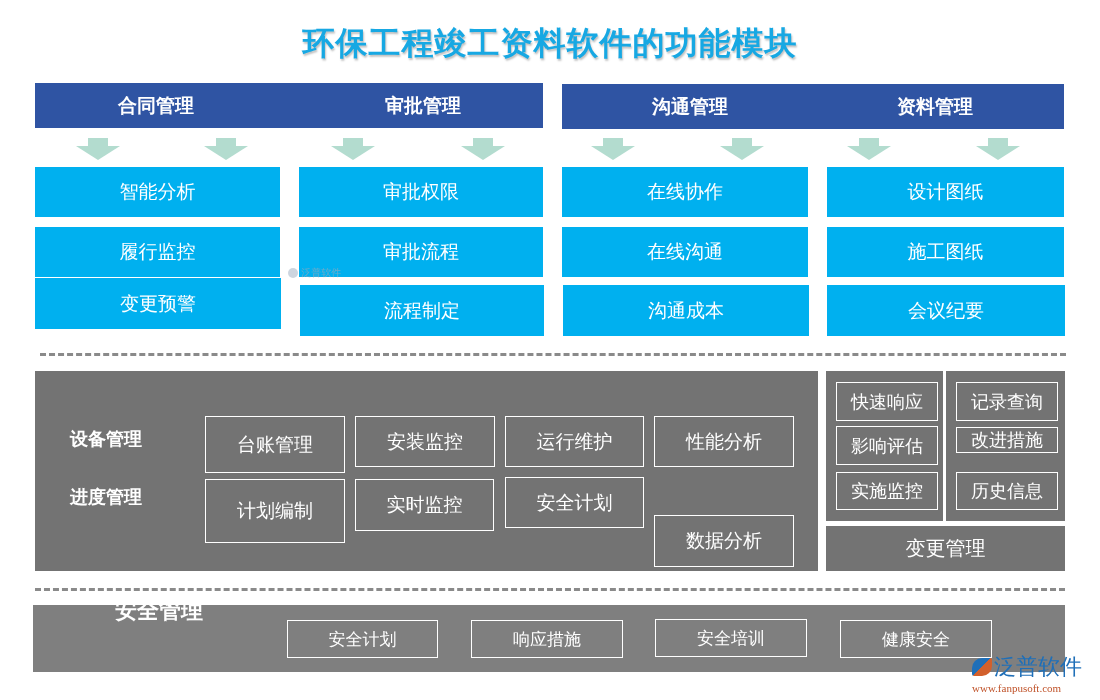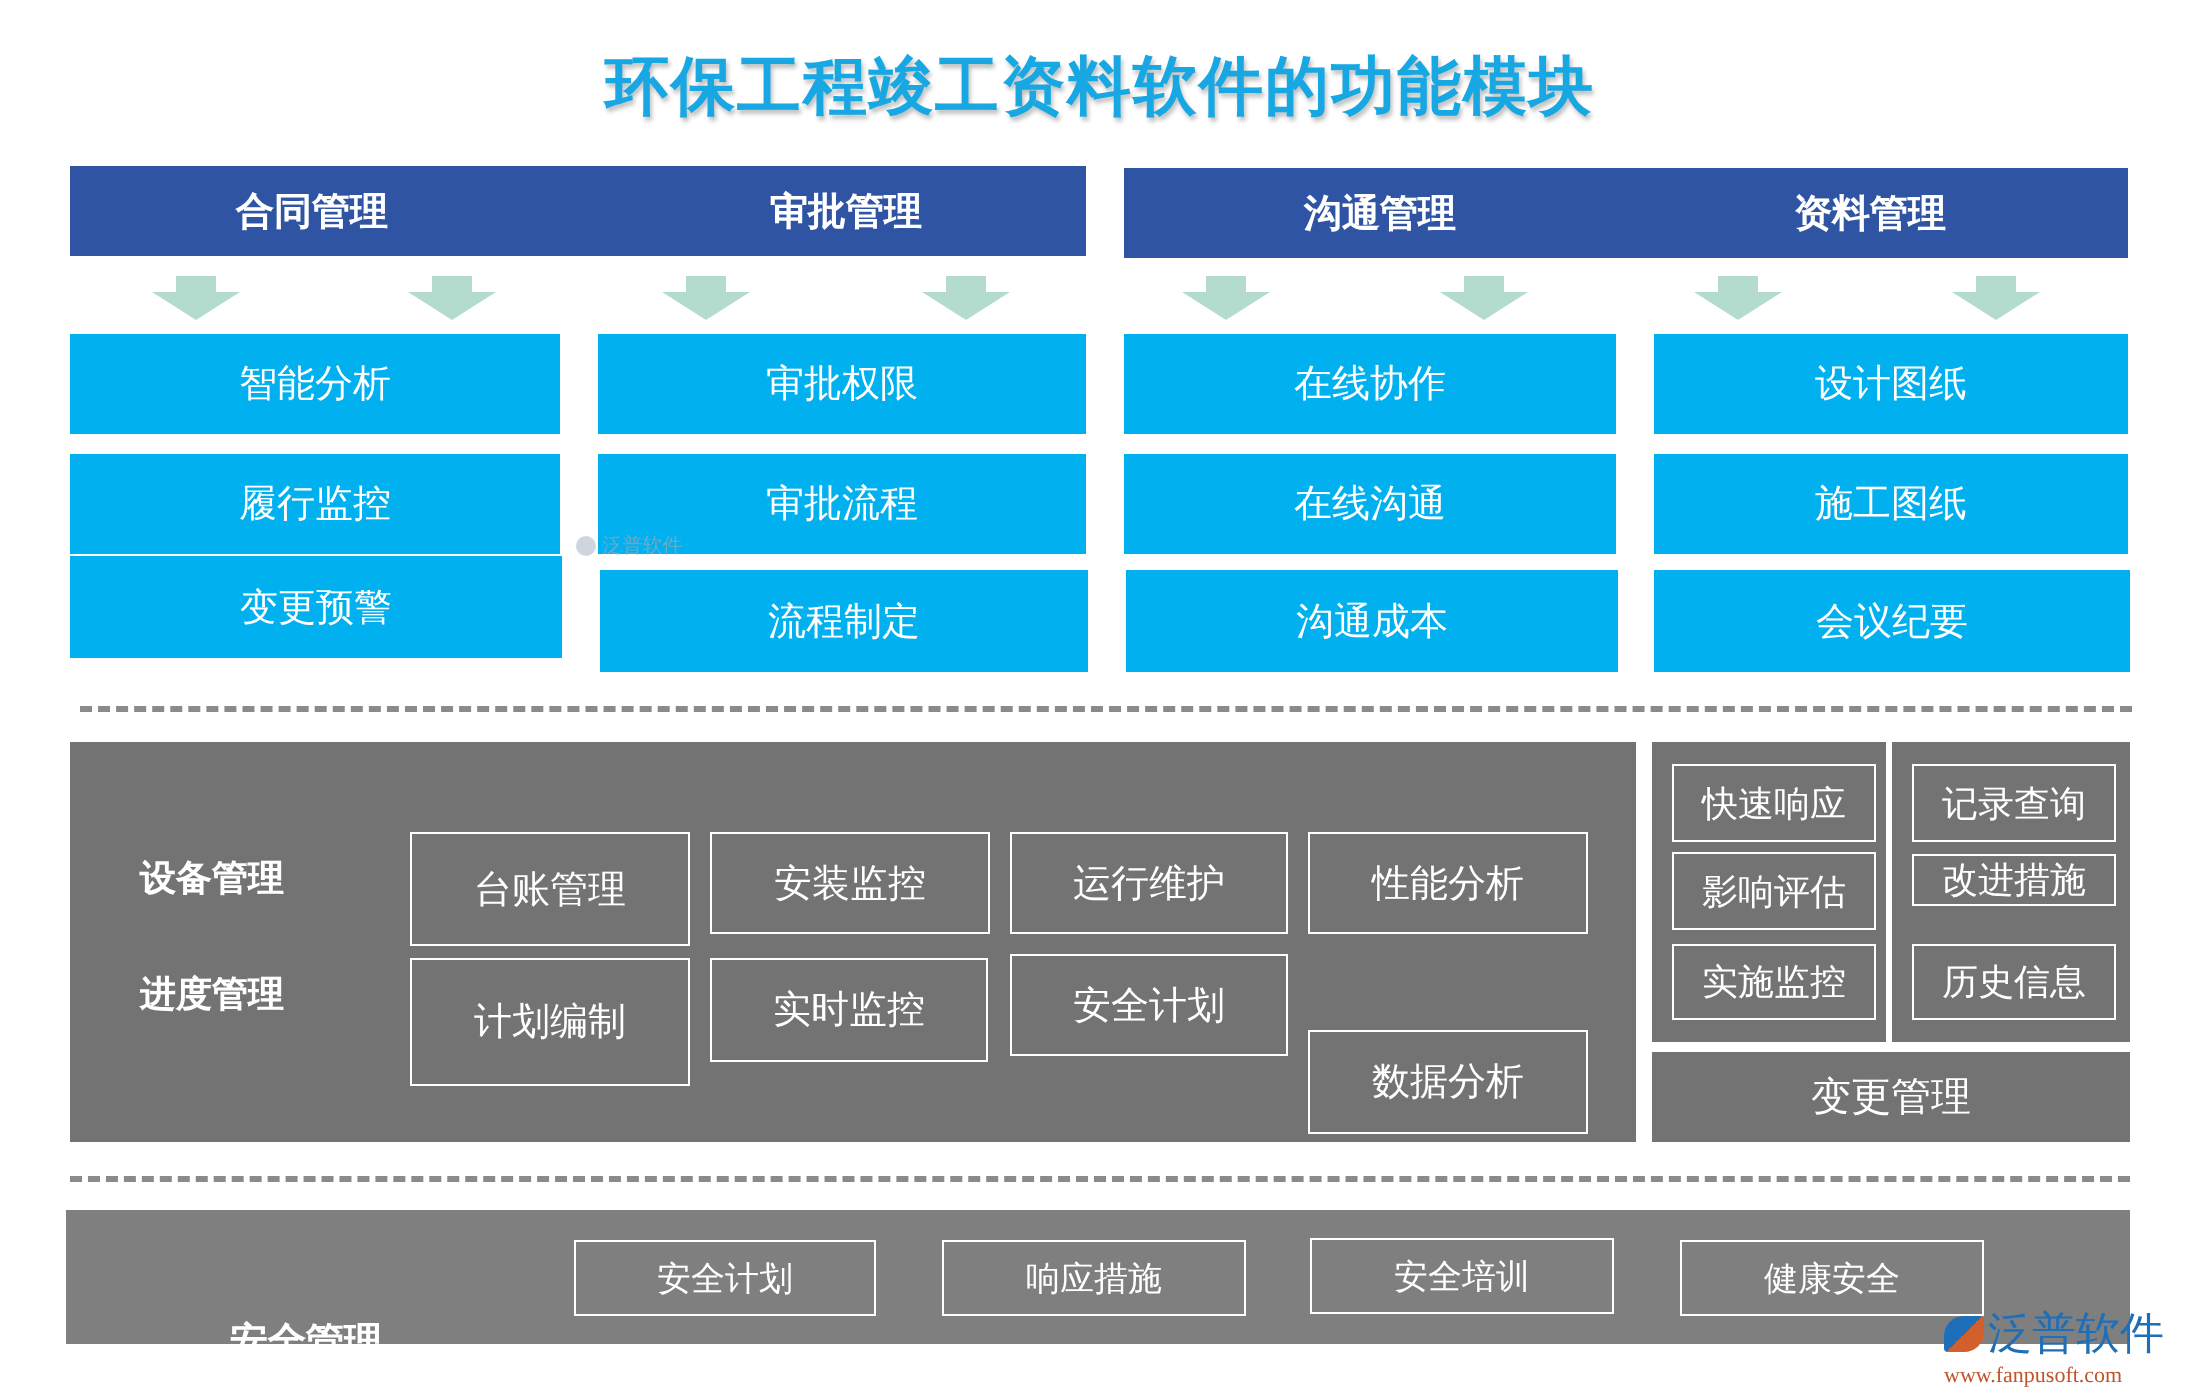--- a/index.html
+++ b/index.html
@@ -116,21 +116,21 @@
 
 <div class="abs sbox" style="left:956px;top:382px;width:102px;height:39px;">记录查询</div>
 <div class="abs sbox" style="left:956px;top:427px;width:102px;height:26px;">改进措施</div>
 <div class="abs sbox" style="left:956px;top:472px;width:102px;height:38px;">历史信息</div>
 
 <div class="abs panel" style="left:826px;top:526px;width:239px;height:45px;display:flex;align-items:center;justify-content:center;color:#fff;font-size:20px;">变更管理</div>
 
 <div class="abs dash" style="left:35px;top:588px;width:1030px;"></div>
 
 <div class="abs gray" style="left:33px;top:605px;width:1032px;height:67px;"></div>
-<div class="abs plabel" style="left:115px;top:658px;font-size:19px;text-decoration:underline;">安全管理</div>
+<div class="abs plabel" style="left:115px;top:596px;font-size:22px;">安全管理</div>
 <div class="abs gbox" style="left:287px;top:620px;width:151px;height:38px;">安全计划</div>
 <div class="abs gbox" style="left:471px;top:620px;width:152px;height:38px;">响应措施</div>
 <div class="abs gbox" style="left:655px;top:619px;width:152px;height:38px;">安全培训</div>
 <div class="abs gbox" style="left:840px;top:620px;width:152px;height:38px;">健康安全</div>
 
 <div class="abs" style="left:972px;top:652px;width:125px;height:46px;">
   <div style="display:flex;align-items:center;">
     <span style="display:inline-block;width:20px;height:18px;margin-right:2px;background:linear-gradient(135deg,#1f6fb8 50%,#d2602c 50%);border-radius:10px 2px 10px 2px;"></span>
     <span class="logo-big">泛普软件</span>
   </div>

